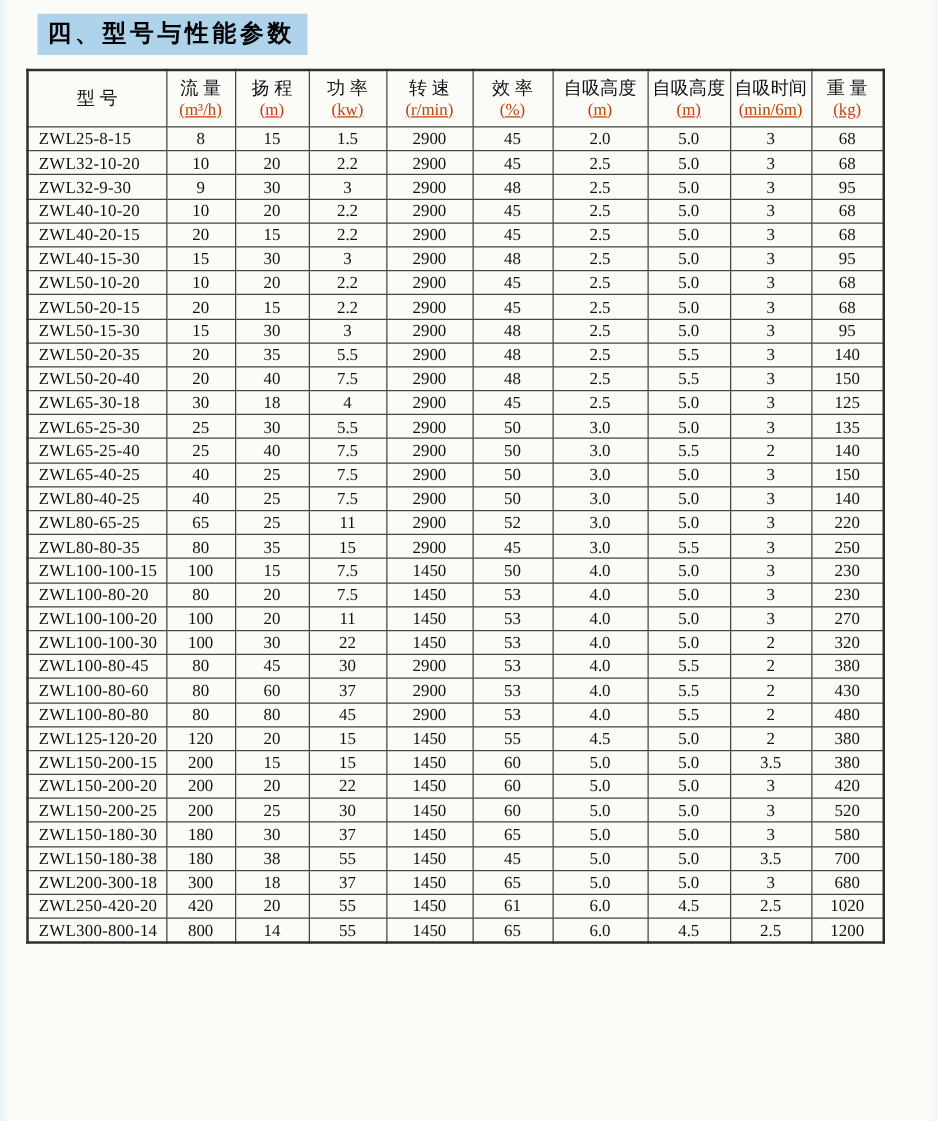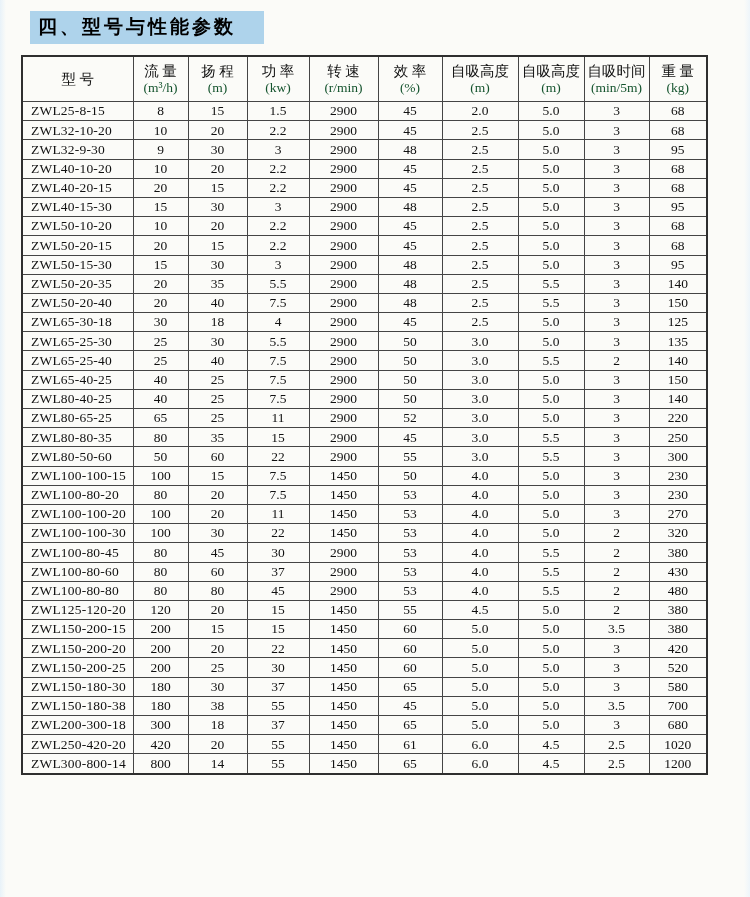--- a/index.html
+++ b/index.html
@@ -21,21 +21,21 @@
     background: linear-gradient(90deg, #e8f2f9 0px, #fbfbf8 6px, #fbfbf8 744px, #eef5fa 750px);
   }
   .title-wrap {
     position: absolute;
     left: 30px;
     top: 11px;
   }
   .title-highlight {
     display: inline-block;
     background: #aed3eb;
-    padding: 3px 28px 4px 8px;
+    padding: 3px 10px 4px 8px;
     font-family: "Liberation Sans", sans-serif;
     font-weight: bold;
     font-size: 19px;
     letter-spacing: 3px;
     color: #000;
   }
   .table-wrap {
     position: absolute;
     left: 21px;
     top: 55px;
@@ -64,21 +64,22 @@
     background: #fbfbf8;
   }
   table.spec thead th .h-line1 {
     display: block;
     font-size: 14.5px;
     color: #111;
   }
   table.spec thead th .h-line2 {
     display: block;
     font-size: 13.5px;
-    color: #14532d;
+    color: #c2410c;
+    text-decoration: underline;
   }
   table.spec tbody td {
     height: 18.2px;
     font-size: 13.5px;
     line-height: 1;
     color: #111;
   }
   table.spec tbody td.model {
     text-align: left;
     padding-left: 8px;
@@ -137,21 +138,21 @@
           <th>
             <span class="h-line1">自吸高度</span>
             <span class="h-line2">(m)</span>
           </th>
           <th>
             <span class="h-line1">自吸高度</span>
             <span class="h-line2">(m)</span>
           </th>
           <th>
             <span class="h-line1">自吸时间</span>
-            <span class="h-line2">(min/5m)</span>
+            <span class="h-line2">(min/6m)</span>
           </th>
           <th>
             <span class="h-line1">重 量</span>
             <span class="h-line2">(kg)</span>
           </th>
         </tr>
       </thead>
       <tbody>
           <tr>
             <td class="model">ZWL25-8-15</td>
@@ -361,32 +362,20 @@
             <td class="model">ZWL80-80-35</td>
             <td>80</td>
             <td>35</td>
             <td>15</td>
             <td>2900</td>
             <td>45</td>
             <td>3.0</td>
             <td>5.5</td>
             <td>3</td>
             <td>250</td>
-          </tr>
-          <tr>
-            <td class="model">ZWL80-50-60</td>
-            <td>50</td>
-            <td>60</td>
-            <td>22</td>
-            <td>2900</td>
-            <td>55</td>
-            <td>3.0</td>
-            <td>5.5</td>
-            <td>3</td>
-            <td>300</td>
           </tr>
           <tr>
             <td class="model">ZWL100-100-15</td>
             <td>100</td>
             <td>15</td>
             <td>7.5</td>
             <td>1450</td>
             <td>50</td>
             <td>4.0</td>
             <td>5.0</td>

